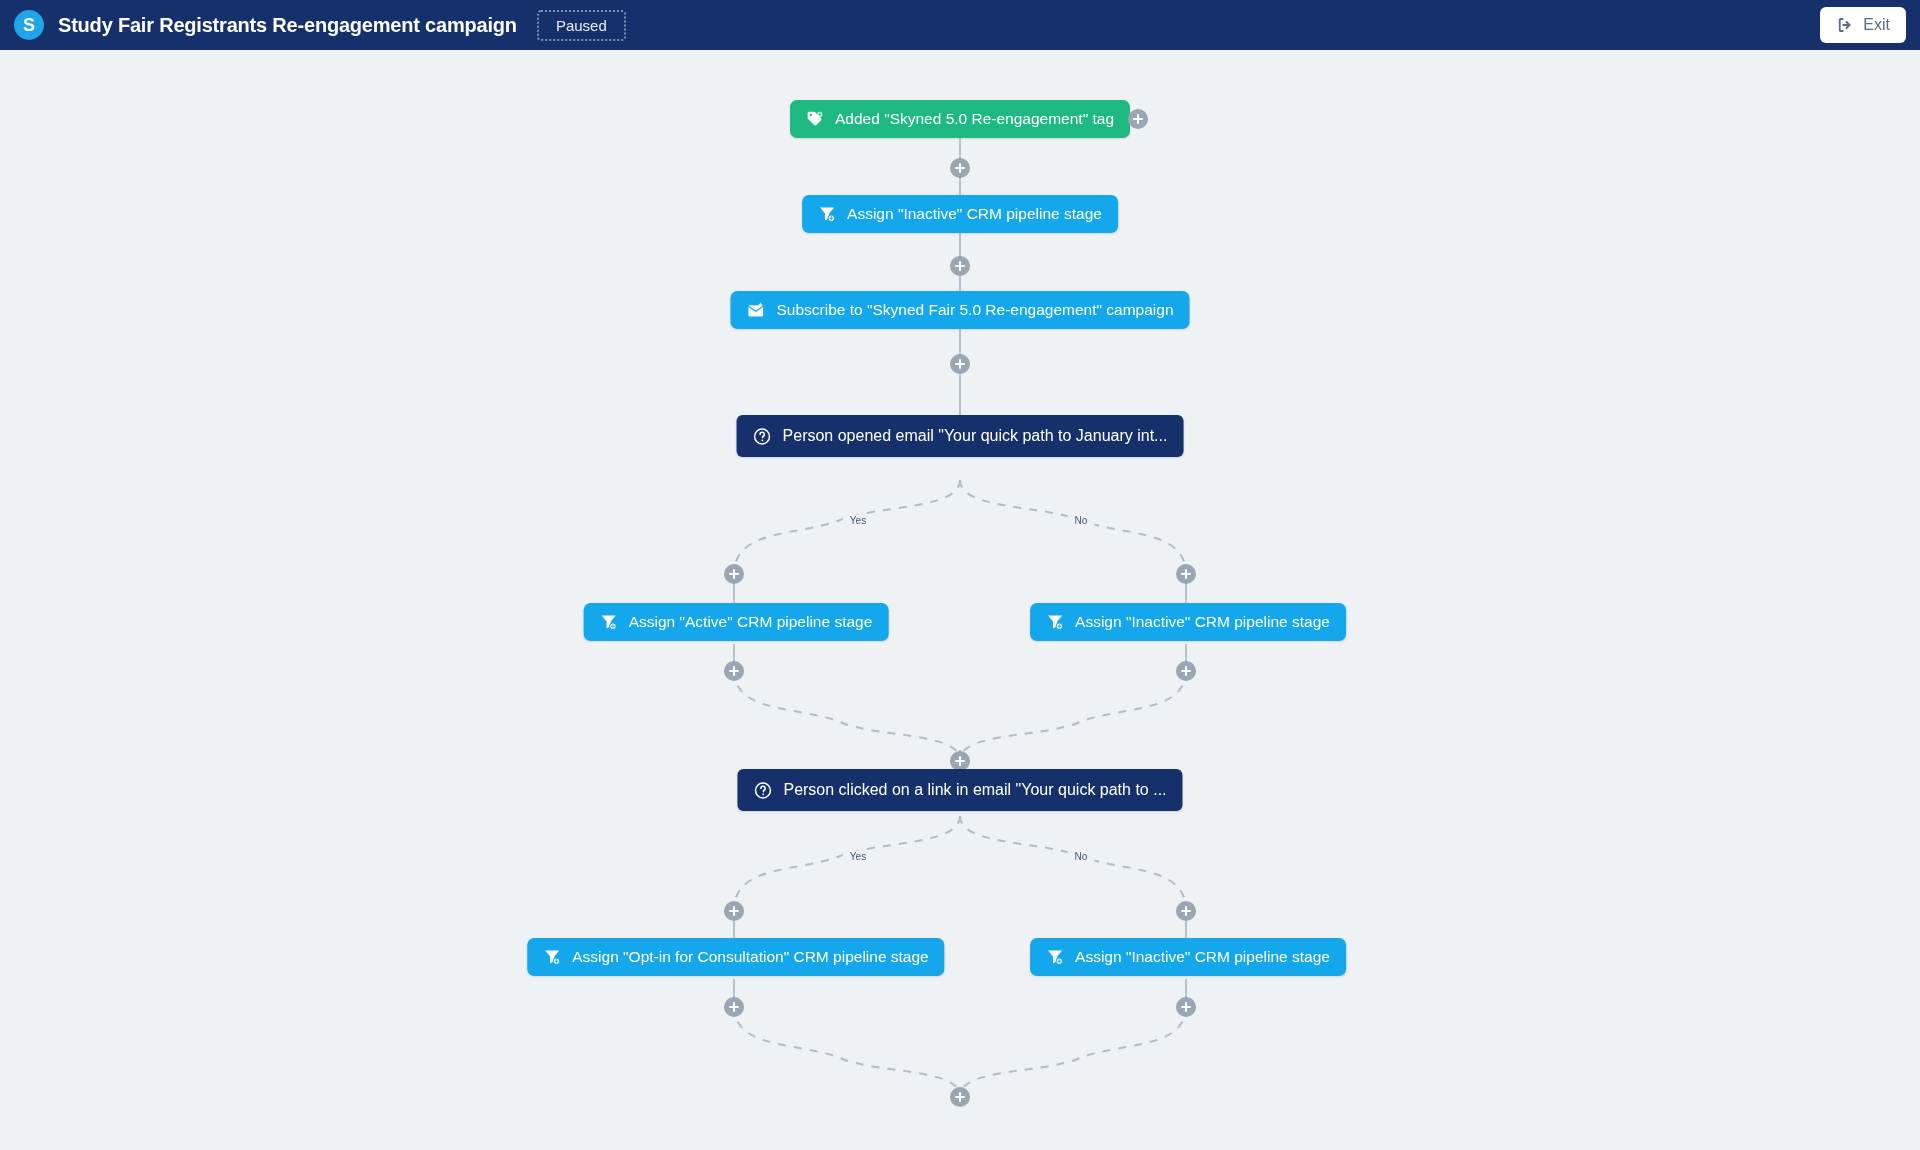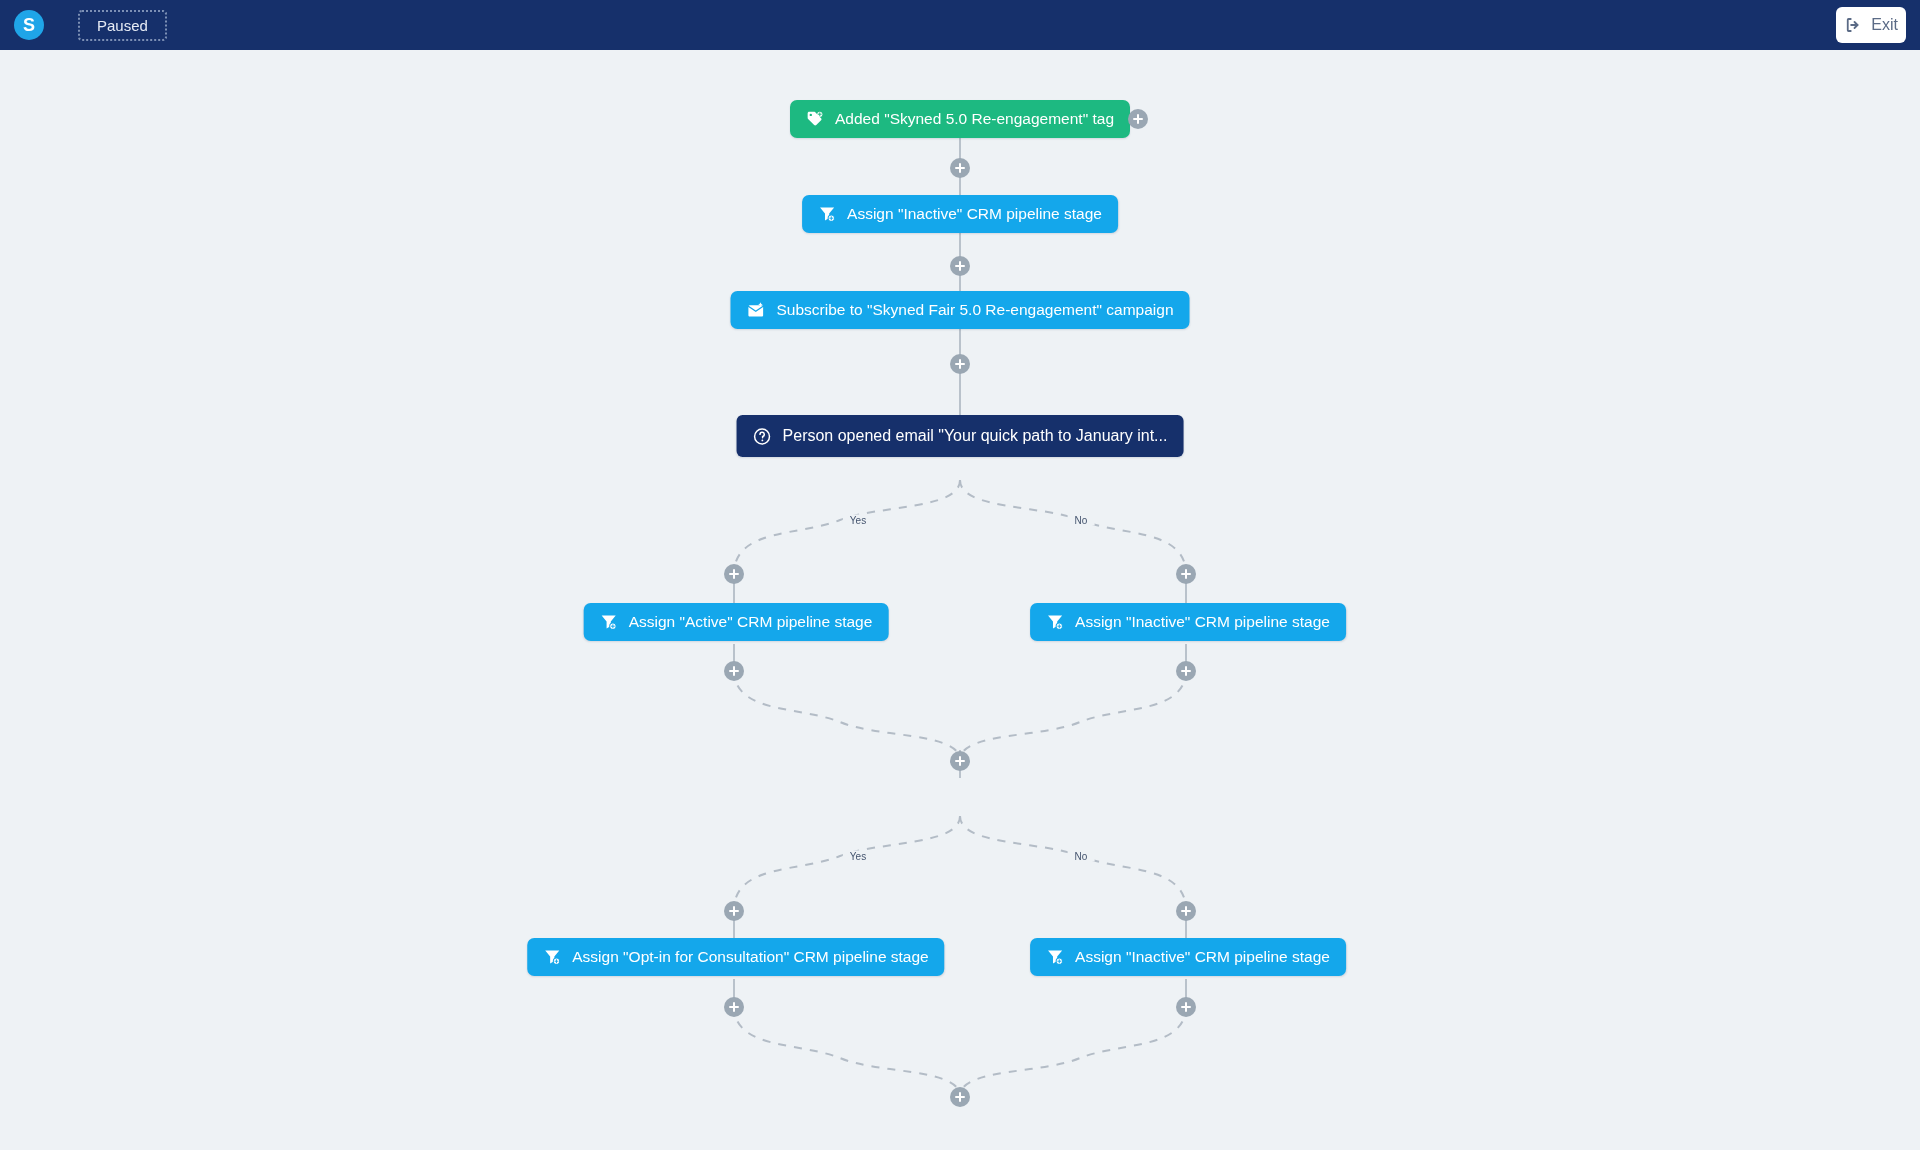--- a/index.html
+++ b/index.html
@@ -41,21 +41,21 @@
     color: #e7ecf5;
     font-size: 15px;
     padding: 5px 17px;
     white-space: nowrap;
   }
   .spacer { flex: 1 1 auto; }
   .exit-button {
     display: flex; align-items: center; gap: 9px;
     background: #ffffff;
     border-radius: 6px;
-    padding: 9px 8px;
+    padding: 9px 16px;
     color: #5b6b86;
     font-size: 16px;
     cursor: pointer;
     white-space: nowrap;
   }
   .exit-button svg { display: block; }
 
   
   .canvas {
     position: absolute; left: 0; top: 50px;
@@ -116,20 +116,21 @@
     white-space: nowrap;
   }
 </style>
 </head>
 <body>
 
 <div class="topbar">
   <div class="logo">
     <span>S</span>
   </div>
+  <div class="campaign-title">Study Fair Registrants Re-engagement campaign</div>
   <div class="status-badge">Paused</div>
   <div class="spacer"></div>
   <div class="exit-button">
     <span>
       <svg width="18" height="18" viewBox="0 0 24 24" fill="none" stroke="#5b6b86" stroke-width="2.4" stroke-linecap="round" stroke-linejoin="round">
         <path d="M9 4H6a1 1 0 0 0-1 1v14a1 1 0 0 0 1 1h3"></path>
         <path d="M14 8l4 4-4 4"></path>
         <path d="M18 12H9.5"></path>
       </svg>
     </span>
@@ -256,20 +257,30 @@
         <path d="M17.6 15.6v4M15.6 17.6h4" stroke="#14a7eb" stroke-width="1.3" stroke-linecap="round"></path>
       </svg>
     </span>
     <span>Assign "Inactive" CRM pipeline stage</span>
   </div>
 
   <div class="plus" style="left:734px; top:621px;"></div>
   <div class="plus" style="left:1186px; top:621px;"></div>
   <div class="plus" style="left:960px; top:711px;"></div>
 
+  <div class="node condition" style="left:960px; top:740px; transform:translate(-50%,-50%);">
+    <span class="nicon">
+      <svg width="19" height="19" viewBox="0 0 24 24" fill="none" stroke="#ffffff" stroke-width="1.9">
+        <circle cx="12" cy="12" r="9.4"></circle>
+        <path d="M9.4 9.3a2.7 2.7 0 1 1 3.3 2.7v1.7" stroke-linecap="round"></path>
+        <circle cx="12.4" cy="17" r="1.15" fill="#ffffff" stroke="none"></circle>
+      </svg>
+    </span>
+    <span>Person clicked on a link in email "Your quick path to ...</span>
+  </div>
 
   <div class="branch-label" style="left:858px; top:806px;">Yes</div>
   <div class="branch-label" style="left:1081px; top:806px;">No</div>
 
   <div class="plus" style="left:734px; top:861px;"></div>
   <div class="plus" style="left:1186px; top:861px;"></div>
 
   <div class="node action" style="left:736px; top:888px;">
     <span class="nicon">
       <svg width="18" height="18" viewBox="0 0 24 24" fill="#ffffff">

